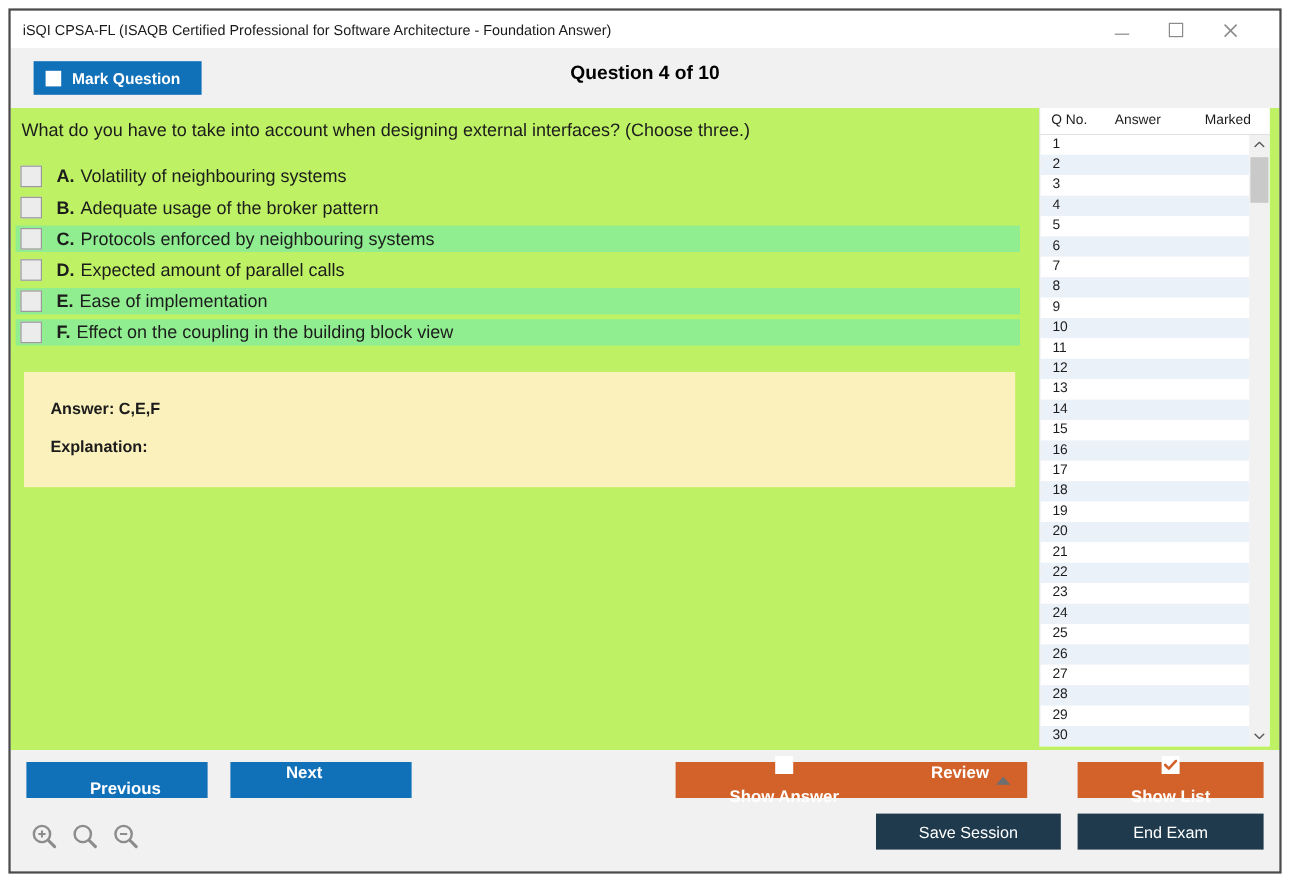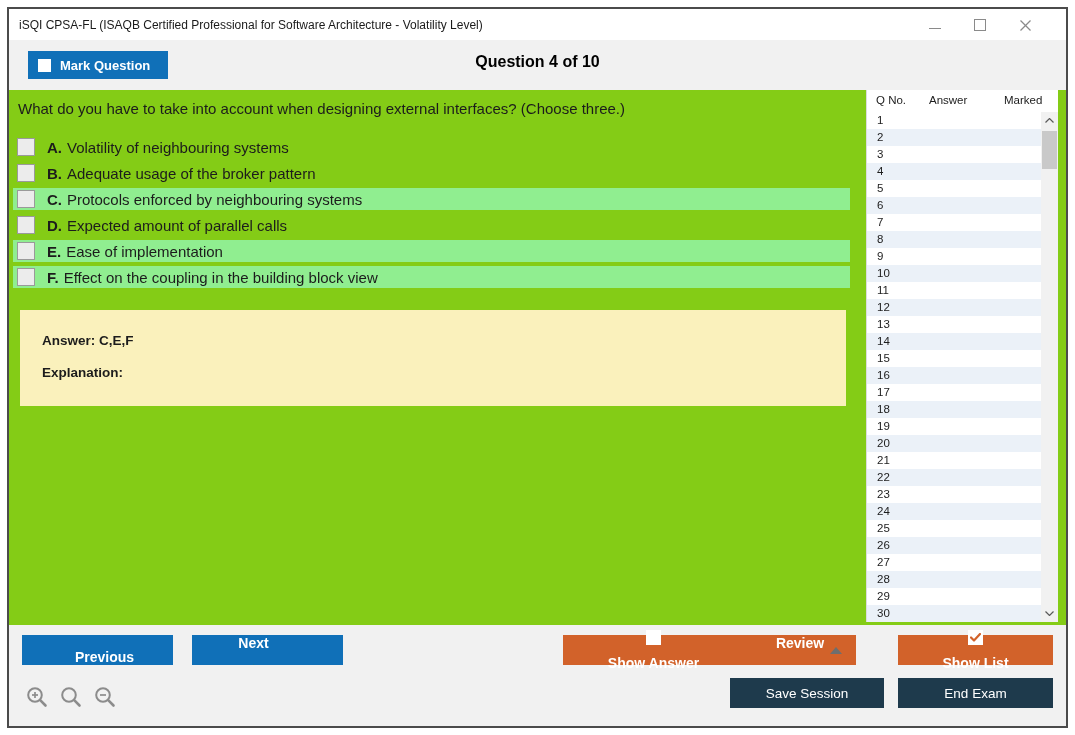--- a/index.html
+++ b/index.html
@@ -20,21 +20,21 @@
   
   .header-band{position:absolute;left:0;top:31px;right:0;height:50px;background:#f1f1f1;}
   .mark-question{position:absolute;left:19px;top:11px;height:28px;width:140px;background:var(--blue);
                  display:flex;align-items:center;gap:9px;padding-left:10px;box-sizing:border-box;
                  color:#fff;font-size:13px;font-weight:700;}
   .mq-checkbox{width:13px;height:13px;background:#fff;flex:none;}
   .question-counter{position:absolute;left:0;top:13px;width:100%;text-align:center;
                     font-size:16px;font-weight:700;color:#000;}
 
   
-  .content{position:absolute;left:0;top:81px;right:0;bottom:101px;background:#84cc16;}
+  .content{position:absolute;left:0;top:81px;right:0;bottom:101px;background:#bef264;}
   .question-text{position:absolute;left:9px;top:10px;font-size:15px;color:#1c1c1c;}
   .options{position:absolute;left:4px;top:46px;width:837px;}
   .option{height:22px;margin-bottom:4px;display:flex;align-items:center;padding-left:4px;font-size:15px;color:#1c1c1c;}
   .option.highlighted{background:var(--green);}
   .opt-checkbox{width:16px;height:16px;background:#ececec;border:1px solid #9a9a9a;margin-right:12px;flex:none;box-sizing:content-box;}
   .opt-letter{font-weight:700;margin-right:5px;white-space:nowrap;}
   .answer-box{position:absolute;left:11px;top:220px;width:826px;height:96px;background:var(--yellow);
               box-sizing:border-box;padding:23px 20px 0 22px;}
   .answer-line{font-size:13.5px;font-weight:700;color:#1c1c1c;}
   .explanation-line{margin-top:17px;font-size:13.5px;font-weight:700;color:#1c1c1c;}
@@ -76,21 +76,21 @@
                 border-bottom:7px solid #6e6e6e;}
   .zoom-tools{position:absolute;left:16px;top:60px;display:flex;gap:10px;align-items:center;}
   .zoom-btn{width:24px;height:24px;display:flex;align-items:center;justify-content:center;cursor:default;}
 </style>
 </head>
 <body style="--blue: #1070B8; --orange: #D2622A; --navy: #1E3A4C; --green: #90EE90; --yellow: #FAF1BC; --altrow: #EBF1F8;">
 
 <div class="window">
 
   <div class="titlebar">
-    <div class="title-text">iSQI CPSA-FL (ISAQB Certified Professional for Software Architecture - Volatility Level)</div>
+    <div class="title-text">iSQI CPSA-FL (ISAQB Certified Professional for Software Architecture - Foundation Answer)</div>
     <div class="win-controls">
       <div class="wc-btn">
         <span class="min-glyph"></span>
       </div>
       <div class="wc-btn">
         <span class="max-glyph"></span>
       </div>
       <div class="wc-btn">
         <svg width="13" height="13" viewBox="0 0 13 13">
           <line x1="1.5" y1="1.5" x2="11.5" y2="11.5" stroke="#8a8a8a" stroke-width="1.3"></line>

